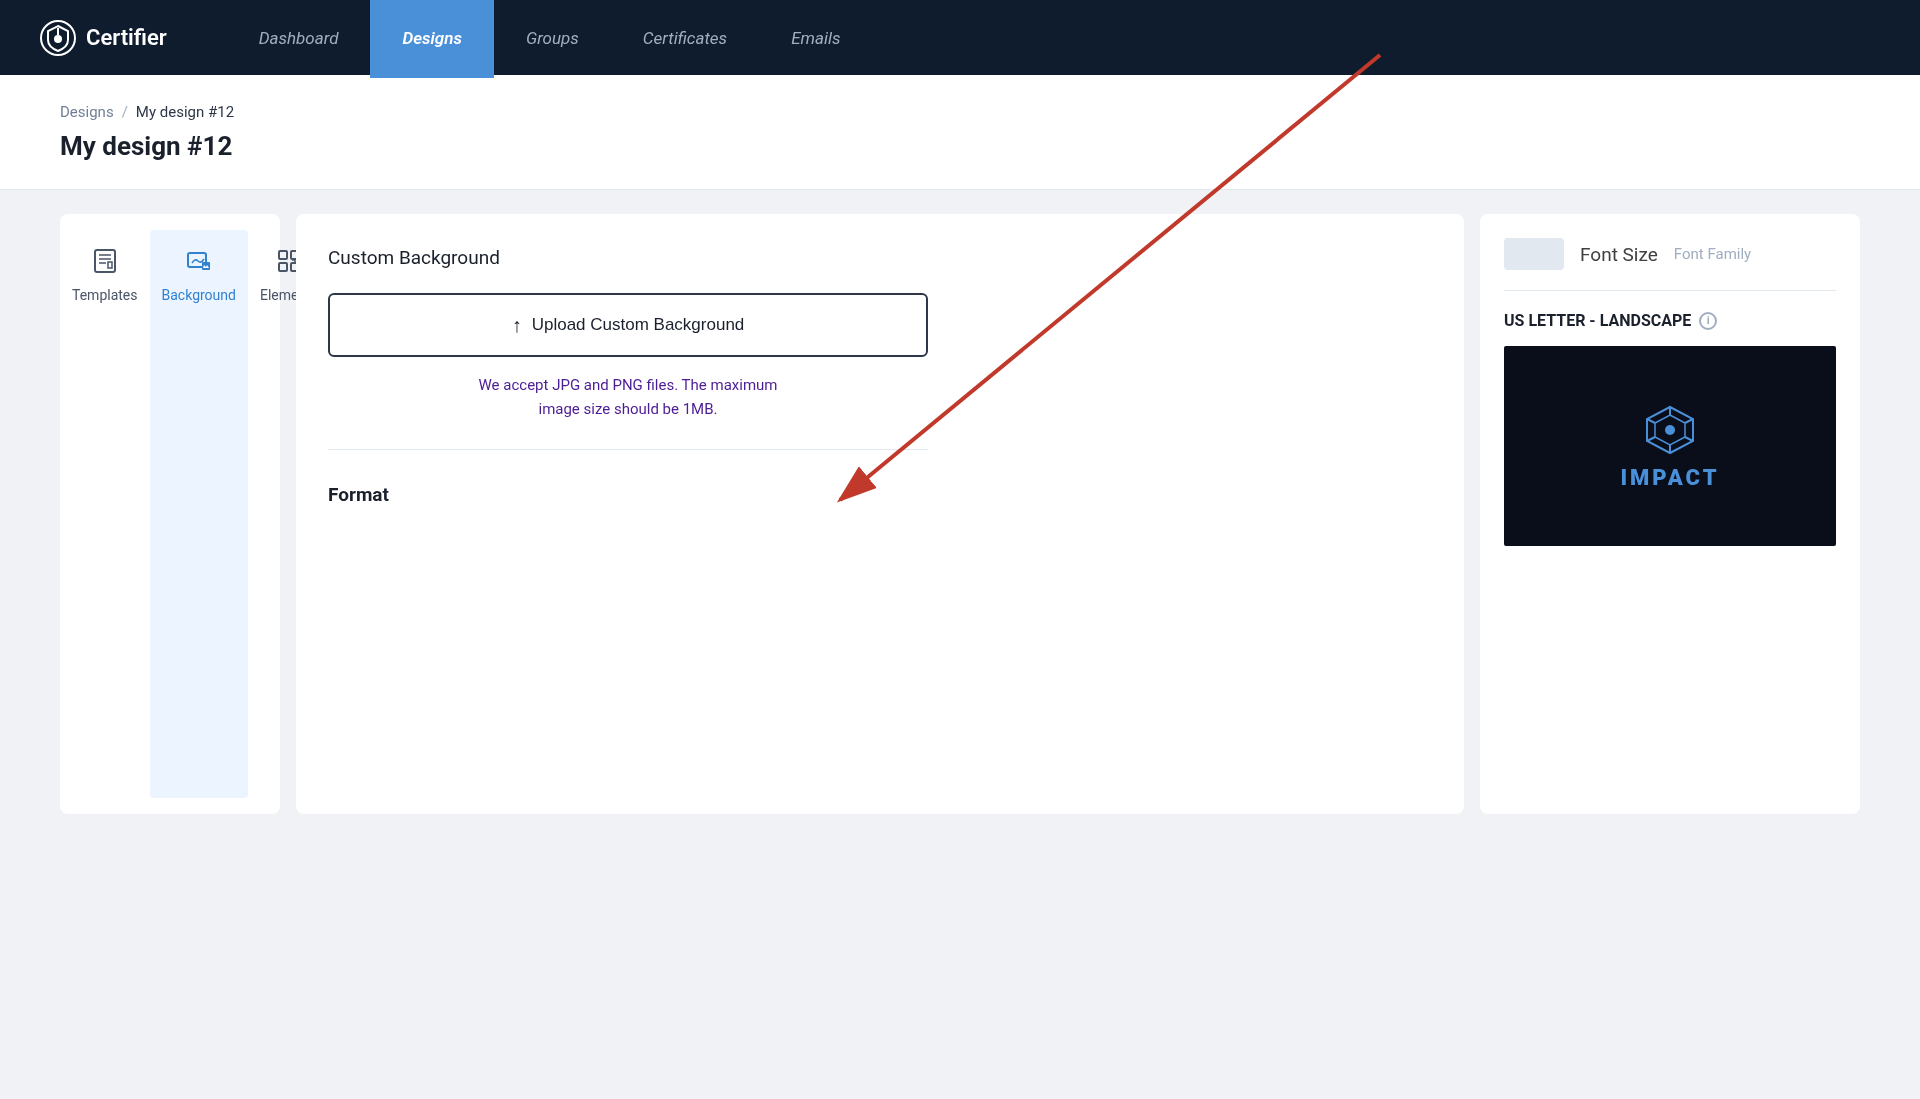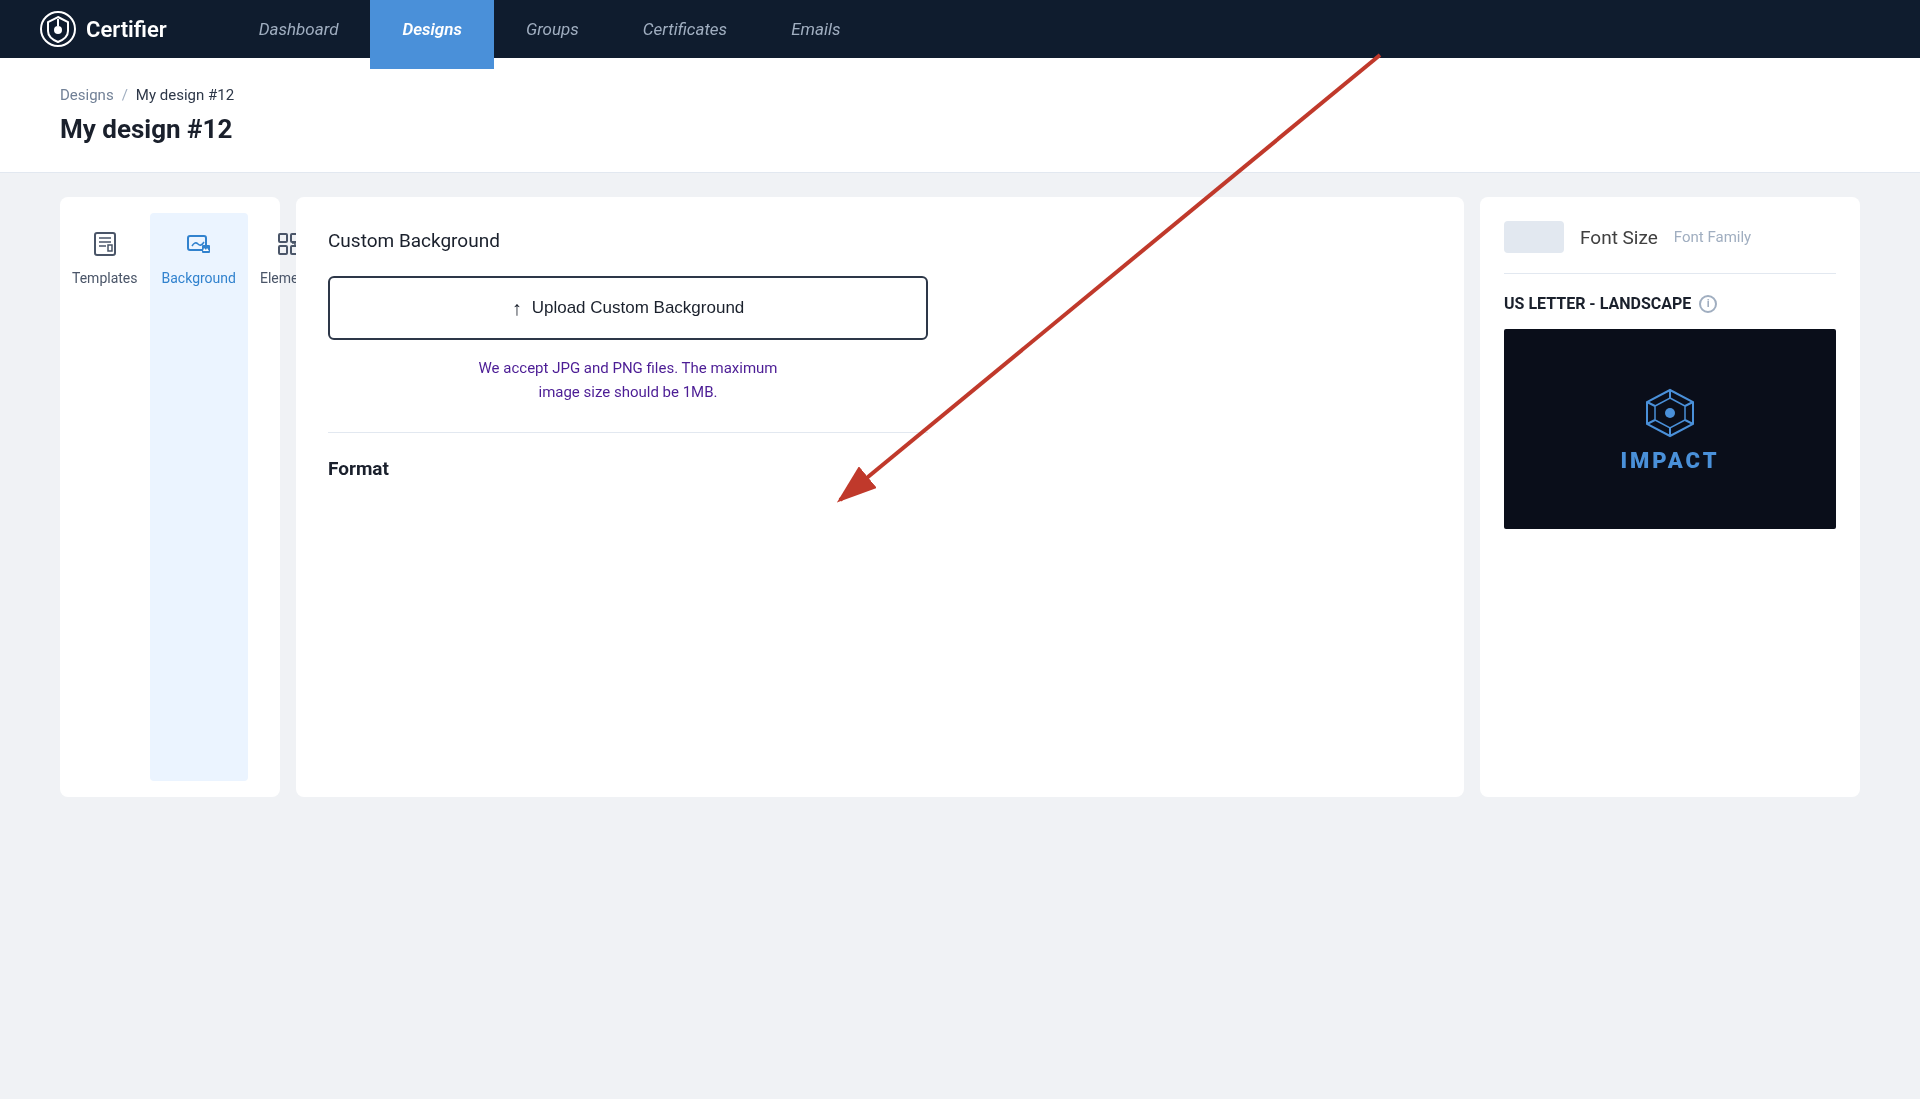--- a/index.html
+++ b/index.html
@@ -1,21 +1,21 @@
 <!DOCTYPE html>
 <html><head>
   <meta charset="utf-8">
   <style>
     * { margin: 0; padding: 0; box-sizing: border-box; }
     body { font-family: -apple-system, BlinkMacSystemFont, 'Segoe UI', Roboto, sans-serif; background: #f0f2f5; min-height: 1099px; }
 
     
     .navbar {
       background: #0f1c2e;
-      height: 58px;
+      height: 75px;
       display: flex;
       align-items: center;
       padding: 0 40px;
       gap: 0;
     }
     .navbar-brand {
       display: flex;
       align-items: center;
       gap: 10px;
       color: white;
@@ -348,21 +348,21 @@
           <span>Upload Custom Background</span>
         </button>
 
         <div class="upload-hint">
           <span>We accept JPG and PNG files. The maximum</span><br>
           <span>image size should be 1MB.</span>
         </div>
 
         <div style="height:1px; background:#e2e8f0; width:600px; margin-top:28px;"></div>
 
-        <div class="format-title" style="margin-top:24px;">Format</div>
+        <div class="format-title" style="margin-top:33px;">Format</div>
       </div>
 
       <div class="right-panel">
         <div class="right-panel-toolbar">
           <div class="font-size-box"></div>
           <span class="font-size-label">Font Size</span>
           <span class="font-family-label">Font Family</span>
         </div>
         <div class="divider"></div>
         <div class="template-section-title">

